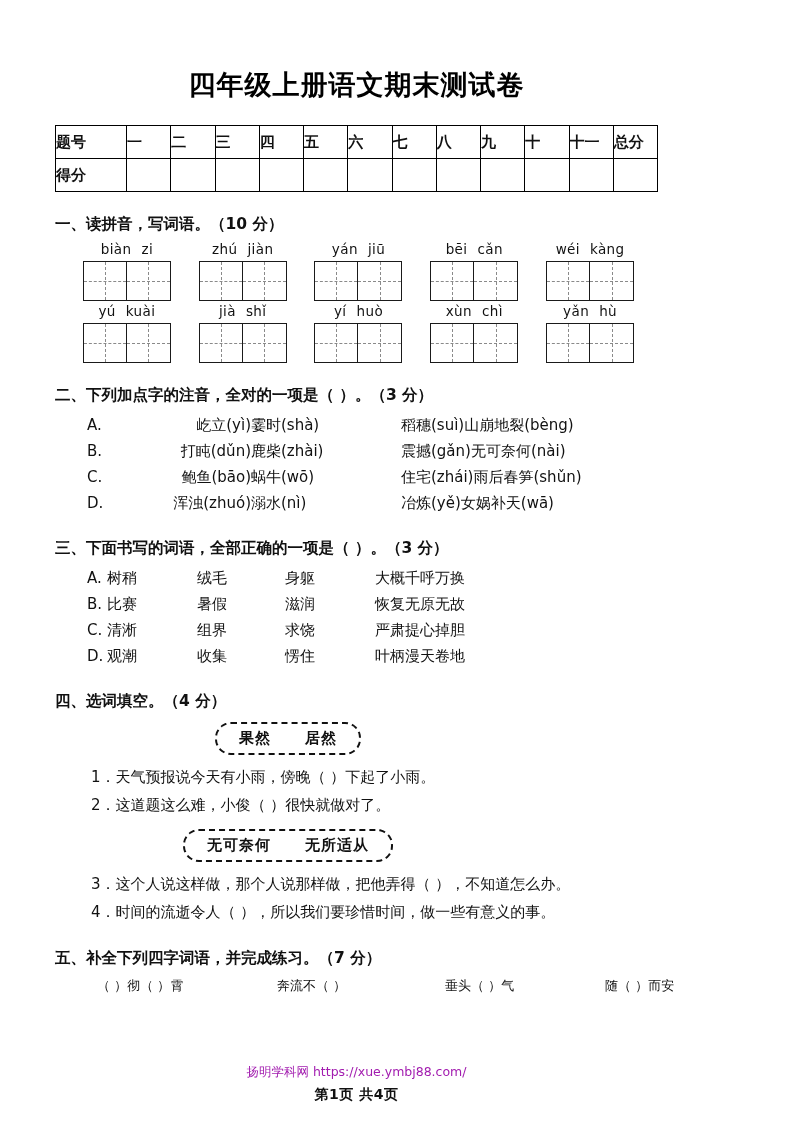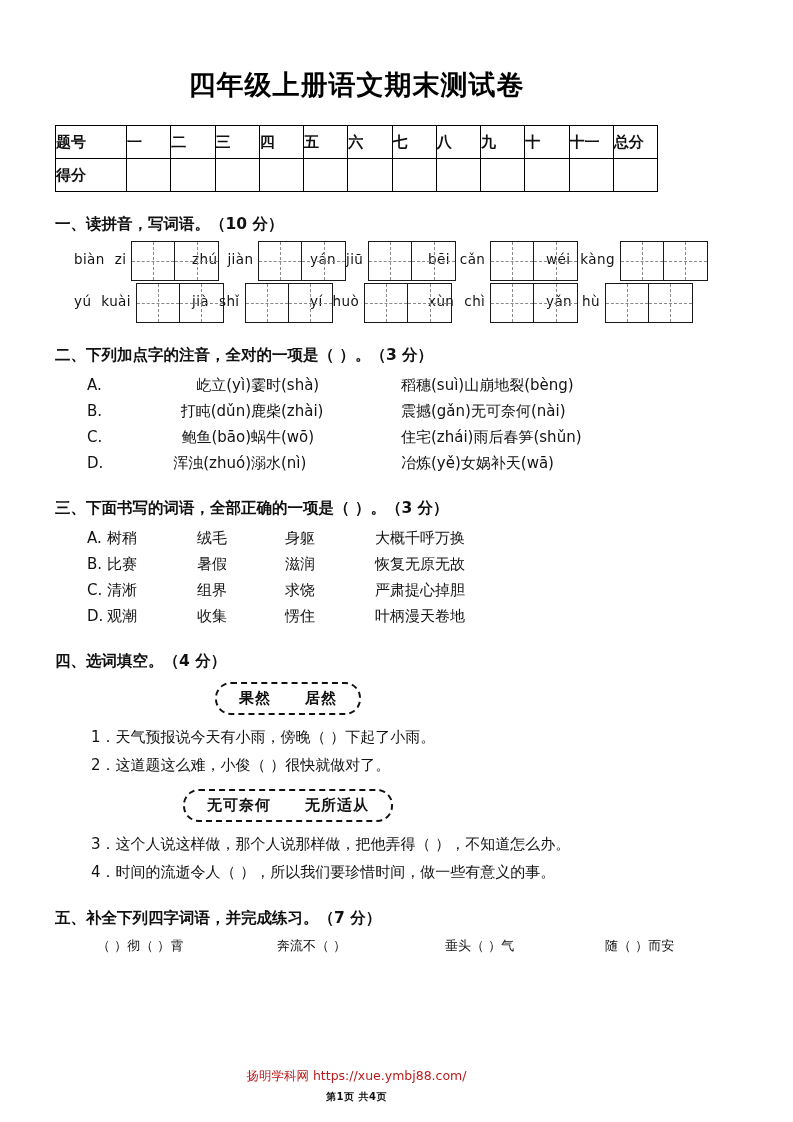--- a/index.html
+++ b/index.html
@@ -73,21 +73,21 @@
   }
   .pinyin-row {
     display: flex;
     justify-content: space-between;
     margin-bottom: 2px;
     padding: 0 10px 0 14px;
   }
   .pin-item {
     width: 118px;
     display: flex;
-    flex-direction: row;
+    flex-direction: column;
     align-items: center;
   }
   .pin-text {
     font-size: 13.5px;
     letter-spacing: 0.4px;
     margin-bottom: 4px;
     white-space: nowrap;
     font-family: "DejaVu Sans", sans-serif;
   }
   .pin-text span { margin: 0 5px; }
@@ -187,25 +187,25 @@
   
   .footer {
     position: absolute;
     left: 0;
     right: 0;
     bottom: 18px;
     text-align: center;
   }
   .watermark {
     font-size: 12.5px;
-    color: #b91c1c;
+    color: #a21caf;
     margin-bottom: 5px;
   }
   .page-num {
-    font-size: 10px;
+    font-size: 14px;
     font-weight: bold;
     color: #111;
     letter-spacing: 0.5px;
   }
 </style>
 </head>
 <body>
 
 <div class="page">
 

